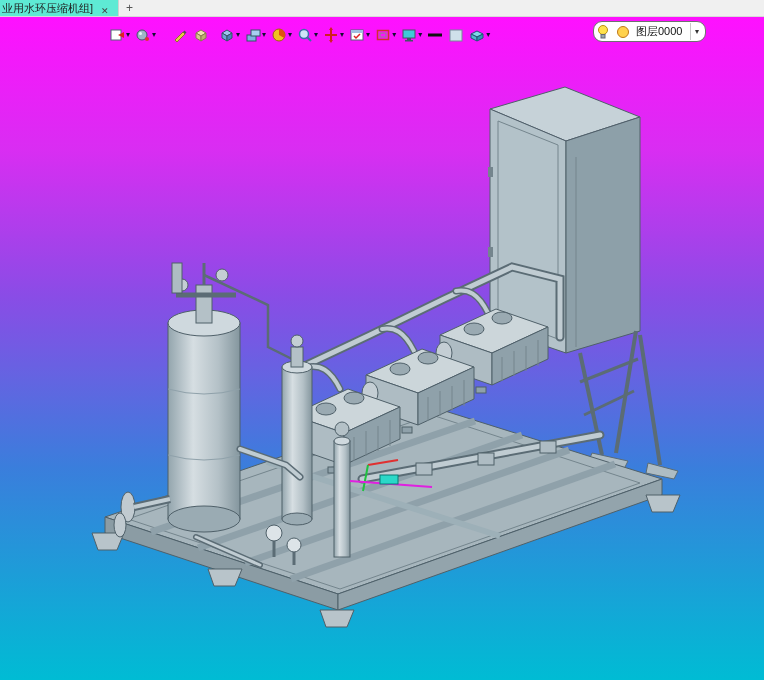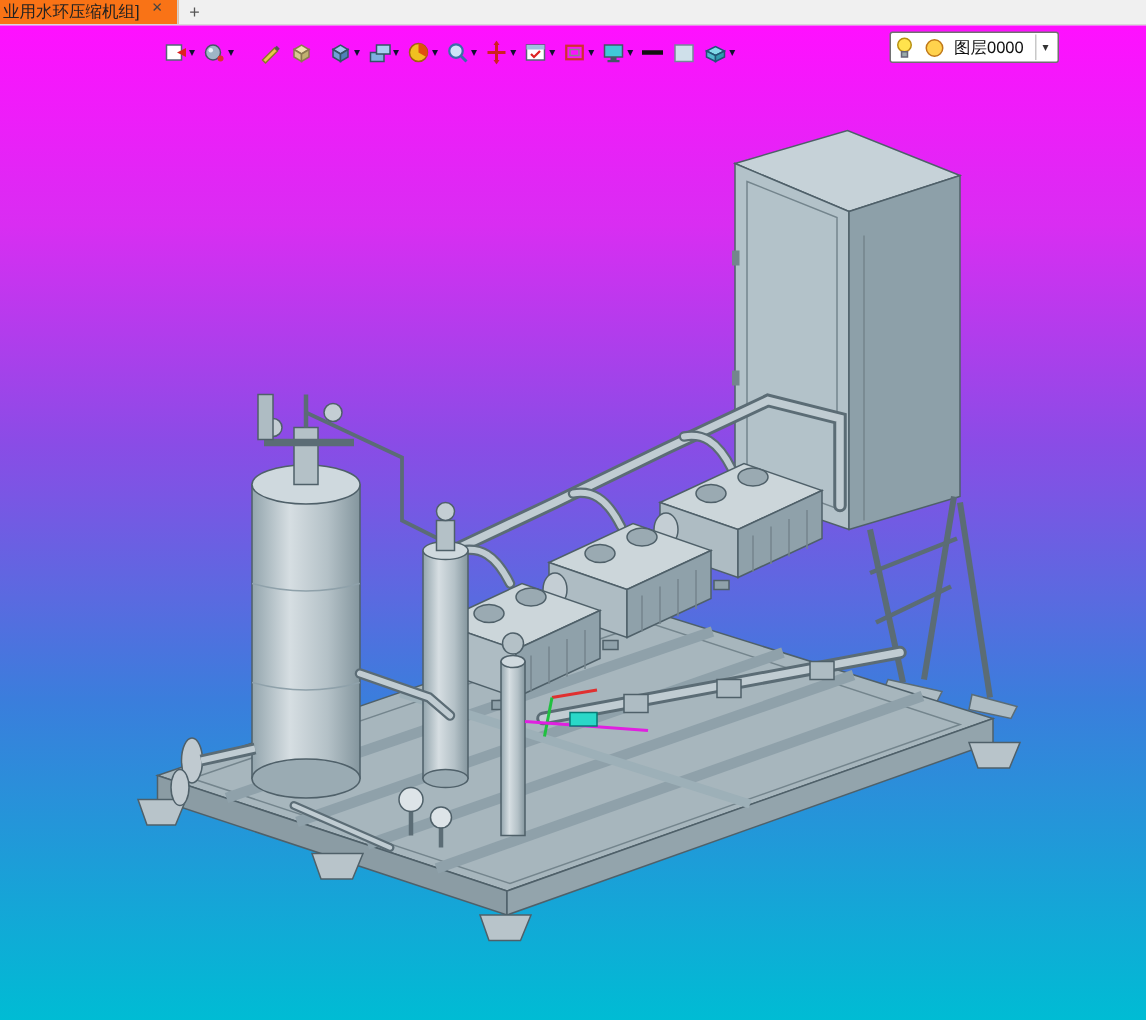--- a/index.html
+++ b/index.html
@@ -2,21 +2,21 @@
 <html style="--g1: #ff10ff; --g2: #d92df2; --g3: #8a4ce6; --g4: #3a7edc; --g5: #00bcd4;"><head>
 <meta charset="utf-8">
 <style>
   * { margin:0; padding:0; box-sizing:border-box; }
   html,body { width:764px; height:680px; overflow:hidden;
     font-family:"Liberation Sans","DejaVu Sans",sans-serif; }
 
   
   .tabbar { height:17px; background:#f0f0f0; display:flex; align-items:stretch;
     border-bottom:1px solid #d8d8d8; }
-  .tab { background:#f97316; display:flex; align-items:flex-start; gap:6px;
+  .tab { background:#5eead4; display:flex; align-items:flex-end; gap:6px;
     padding:0 7px 0 2px; font-size:11px; color:#222; border-right:1px solid #d0d0d0; }
   .tab-close { font-size:9px; color:#444; cursor:pointer; padding:0 2px; }
   .newtab { width:22px; display:flex; align-items:center; justify-content:center;
     font-size:12px; color:#555; cursor:pointer; }
 
   
   .canvas { position:relative; width:764px; height:663px;
     background:linear-gradient(180deg,
       var(--g1,#ff10ff) 0%, var(--g2,#d92df2) 20%, var(--g3,#8a4ce6) 42%,
       var(--g4,#3a7edc) 68%, var(--g5,#00bcd4) 100%); }
@@ -25,21 +25,21 @@
   .toolbar { position:absolute; top:6px; left:108px; display:flex; align-items:center;
     height:24px; }
   .tb { background:transparent; border:none; display:flex; align-items:center;
     padding:1px; margin-right:3px; cursor:pointer; }
   .tb svg { display:block; }
   .chev { font-size:8px; color:#101030; margin-left:1px; line-height:1; }
   .gap1 { margin-right:14px; } .gap2 { margin-right:8px; }
 
   
   .layerbox { position:absolute; top:4px; left:593px; width:113px; height:21px;
-    background:#ffffff; border:1px solid #707070; border-radius:2px;
+    background:#ffffff; border:1px solid #707070; border-radius:9px;
     display:flex; align-items:center; padding:0 2px; gap:6px; }
   .layerbox .txt { font-size:11px; color:#111; flex:1; }
   .layerbox .dd { width:13px; height:17px; display:flex; align-items:center;
     justify-content:center; border-left:1px solid #c8c8c8; cursor:pointer;
     font-size:8px; color:#333; }
 
   .model-wrap { position:absolute; inset:0; }
 </style>
 </head>
 <body>

